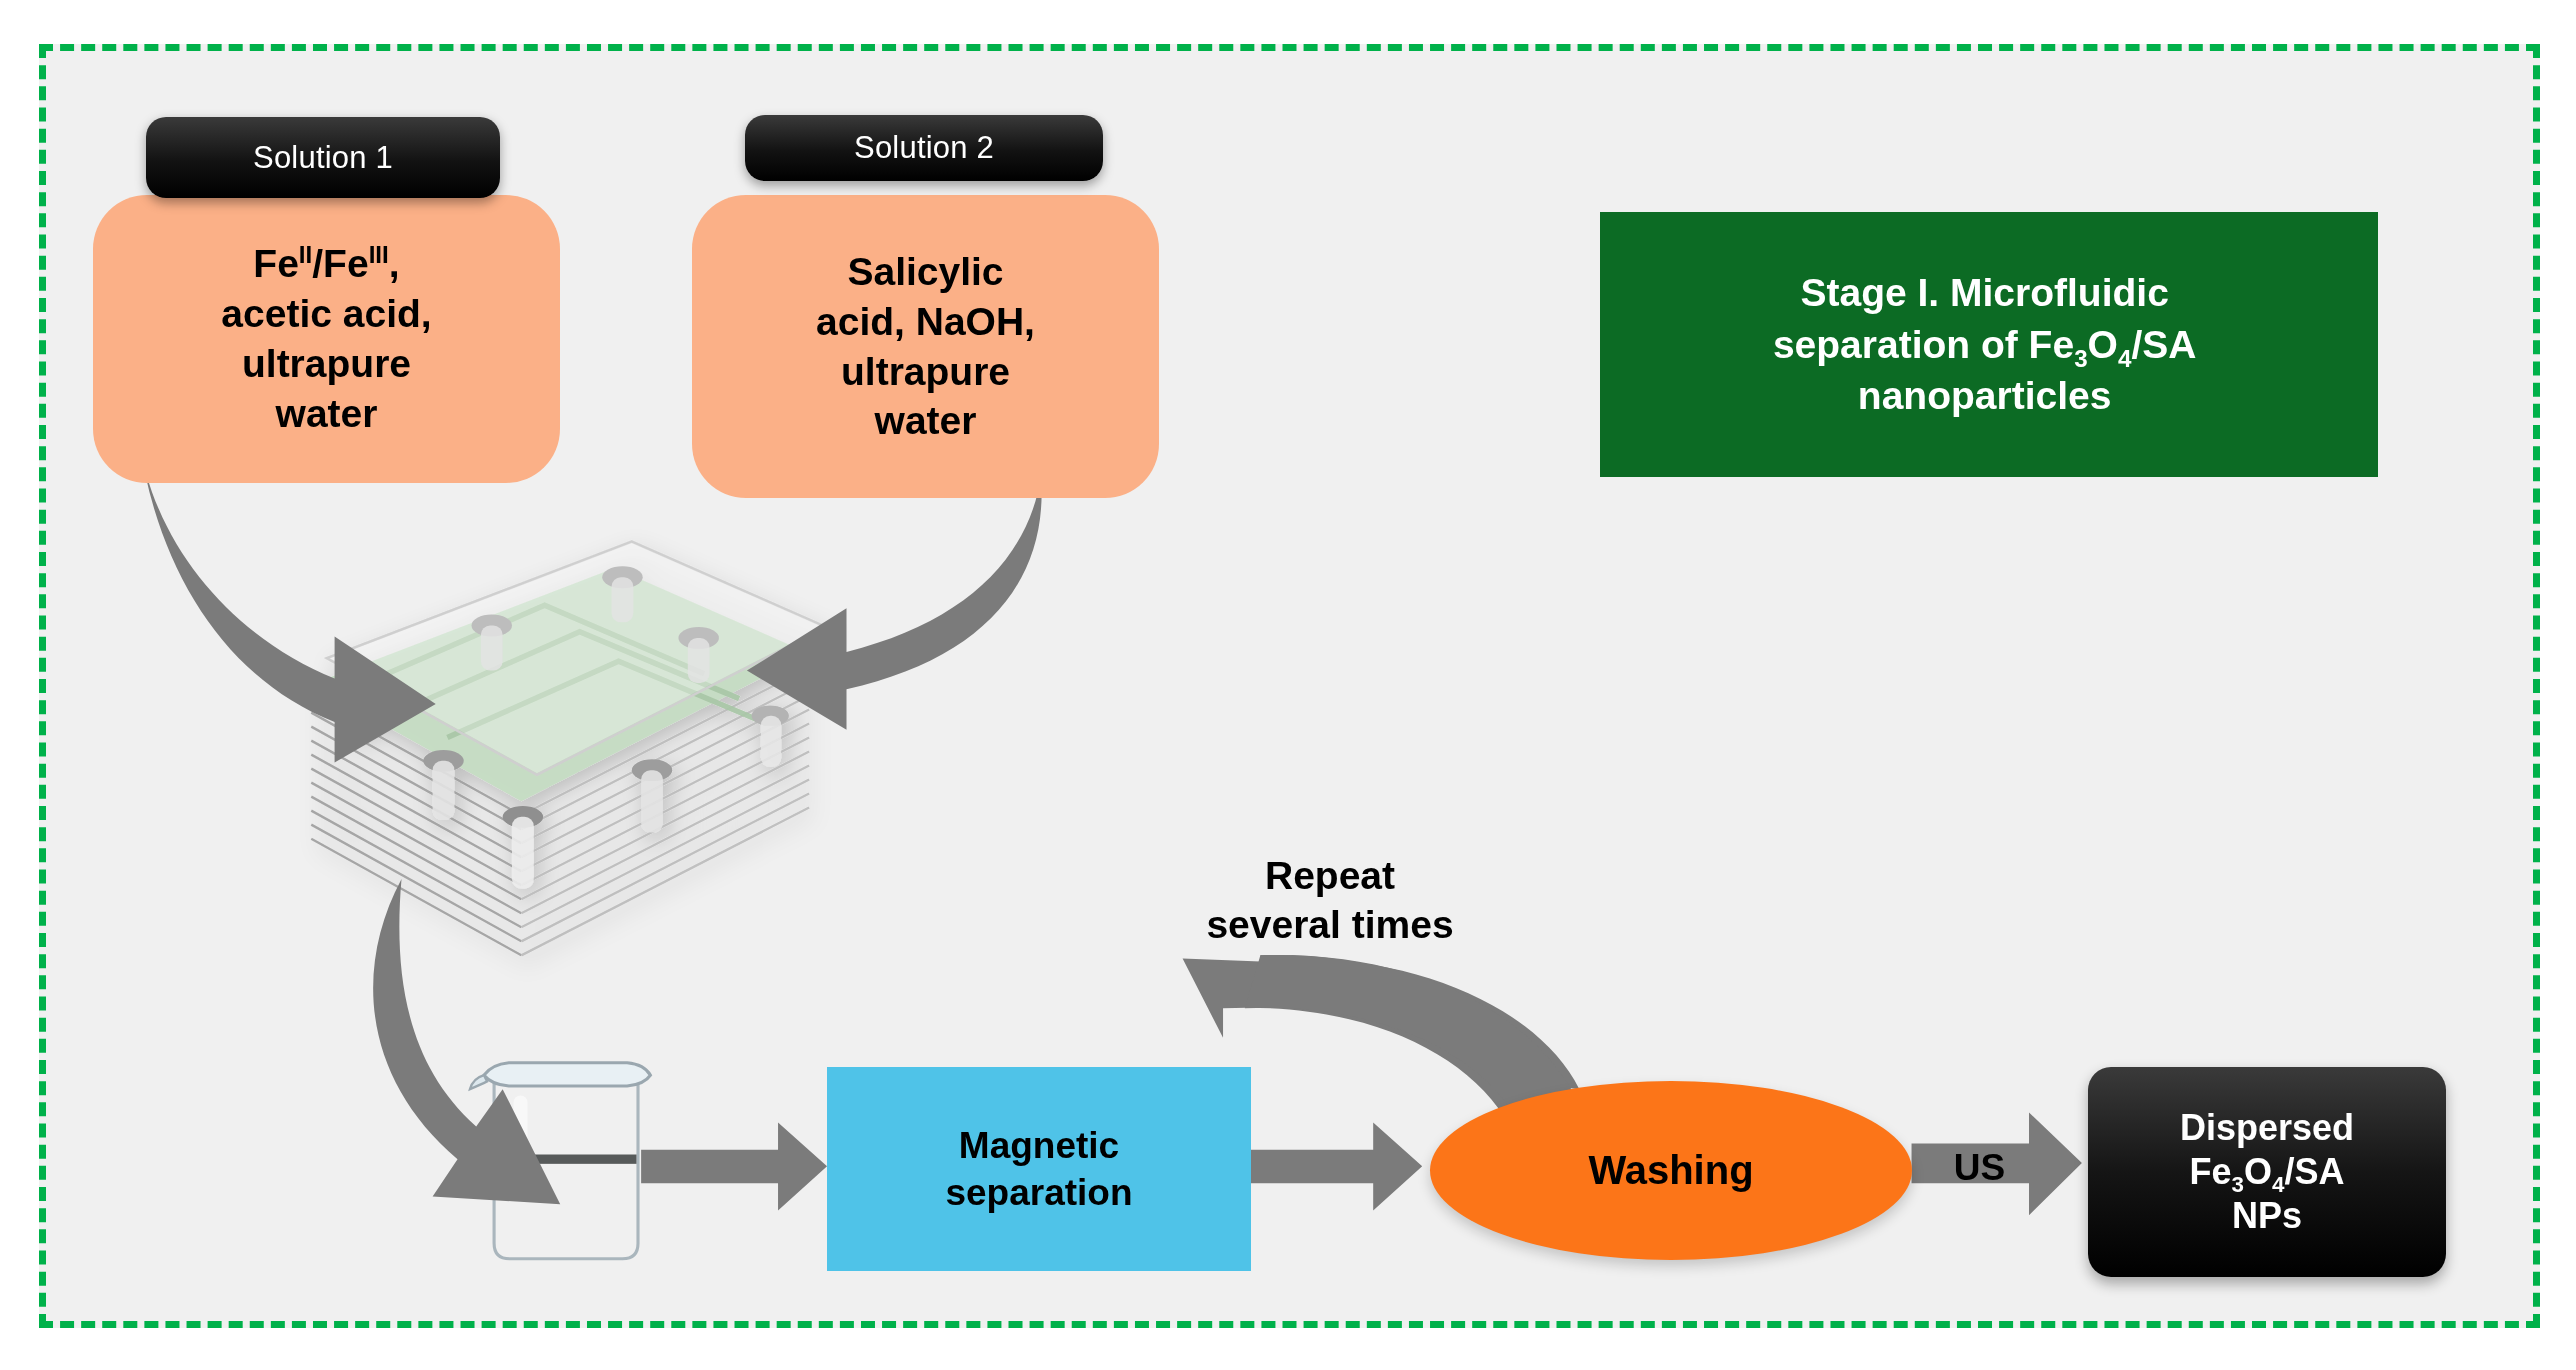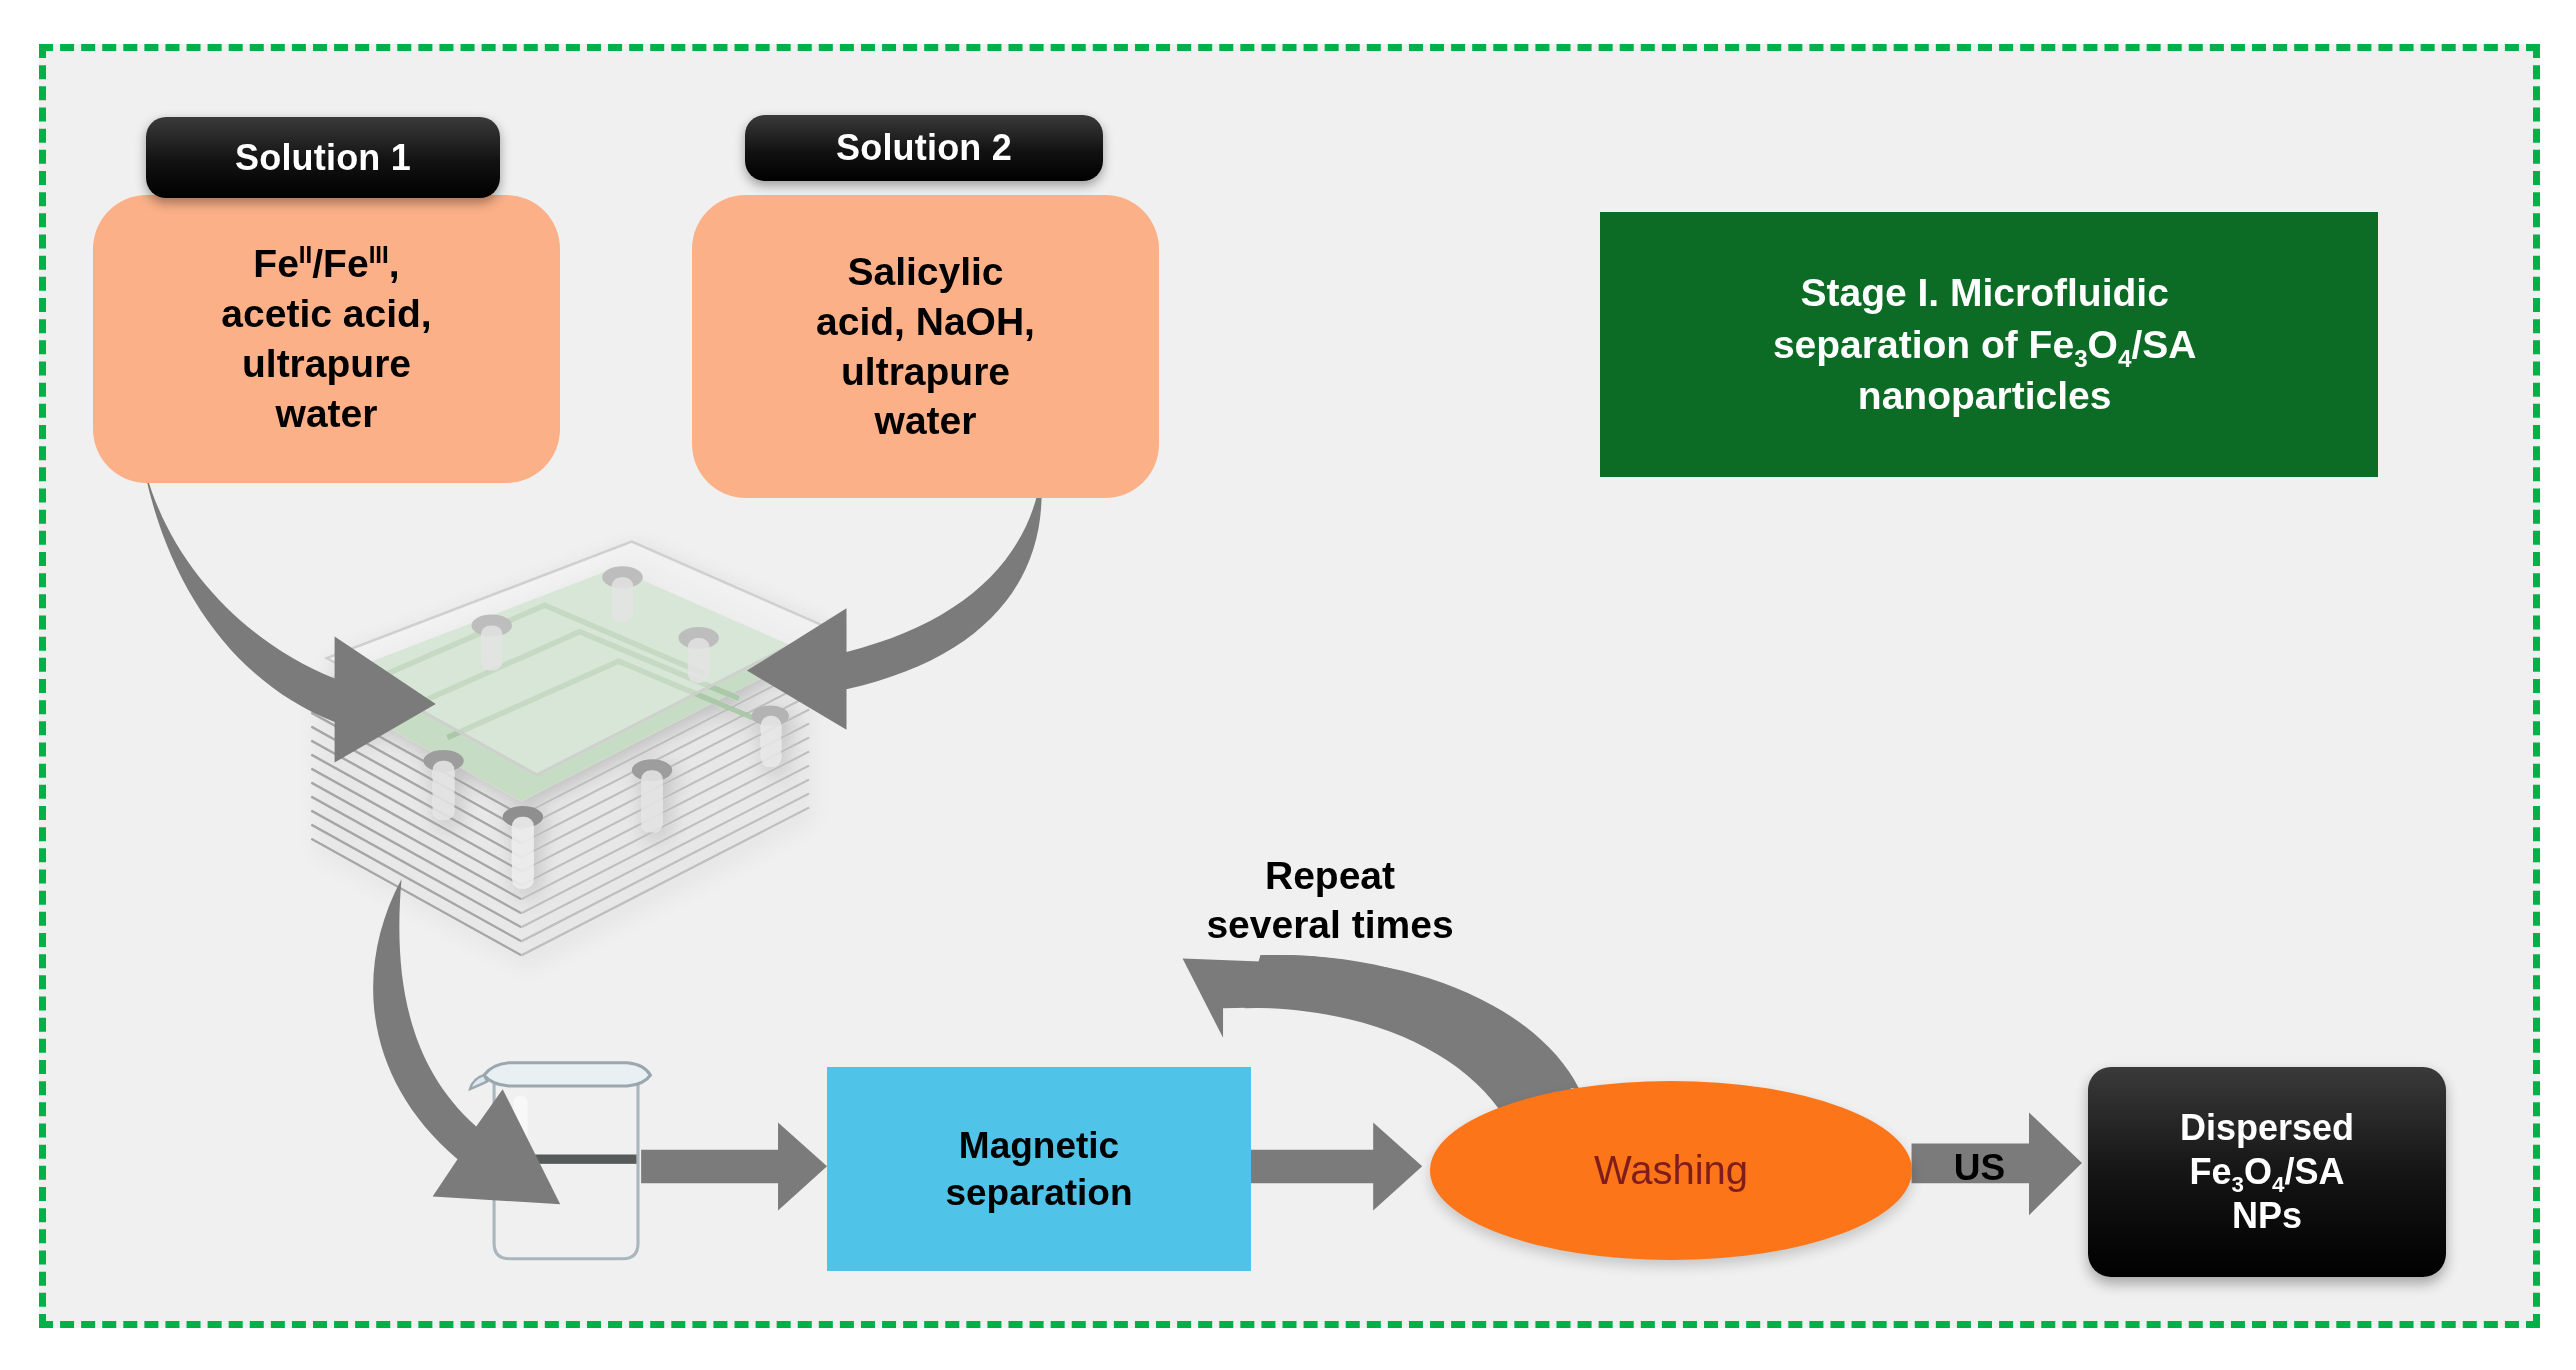--- a/index.html
+++ b/index.html
@@ -10,33 +10,33 @@
 
   
   #frame{position:absolute;left:39px;top:44px;width:2501px;height:1284px;
          background:#f0f0f0;border:7px dashed #00b14a;box-sizing:border-box;}
 
   
   .blk{position:absolute;box-sizing:border-box;display:flex;align-items:center;
        justify-content:center;text-align:center;}
 
   .tag{background:linear-gradient(180deg,#3a3a3a 0%,#121212 55%,#000 100%);
-       color:#fff;border-radius:20px;font-weight:bold;font-size:36px;
+       color:#fff;border-radius:20px;font-weight:normal;font-size:31px;
        letter-spacing:0.2px;box-shadow:0 4.7px 11px rgba(0,0,0,.35);z-index:6;}
 
   .sol{background:#fbb087;border-radius:54px;color:#000;font-weight:bold;
        font-size:39px;line-height:1.28;z-index:4;padding:0 14px;}
 
   .stage-box{background:#0c6b24;color:#fff;font-weight:bold;font-size:39px;
              line-height:1.32;z-index:5;padding:0 18.7px;}
 
   .cyan-box{background:#4fc3e8;color:#000;font-weight:bold;font-size:37px;
             line-height:1.28;z-index:5;}
 
-  .orange-ell{background:#fc7518;border-radius:50%;color:#7f1d1d;font-weight:normal;
+  .orange-ell{background:#fc7518;border-radius:50%;color:#000000;font-weight:bold;
               font-size:40px;z-index:5;box-shadow:0 6.2px 12.4px rgba(0,0,0,.18);}
 
   .black-round{background:linear-gradient(180deg,#3a3a3a 0%,#151515 50%,#000 100%);
                color:#fff;border-radius:23px;font-weight:bold;font-size:36px;
                line-height:1.22;z-index:5;box-shadow:0 6.2px 12.4px rgba(0,0,0,.3);}
 
   .plain-label{color:#000;font-weight:bold;font-size:39px;line-height:1.24;z-index:7;}
   .us-label{color:#000;font-weight:bold;font-size:37px;z-index:7;}
 
   sup{font-size:.62em;vertical-align:super;line-height:0;}

